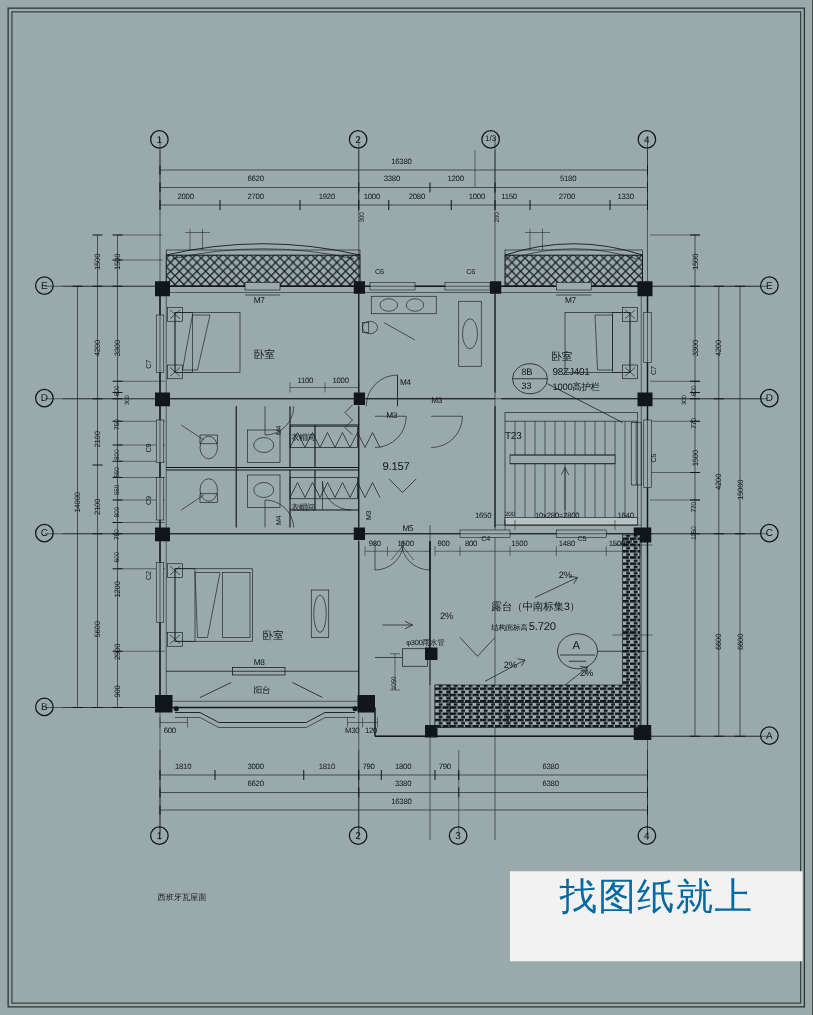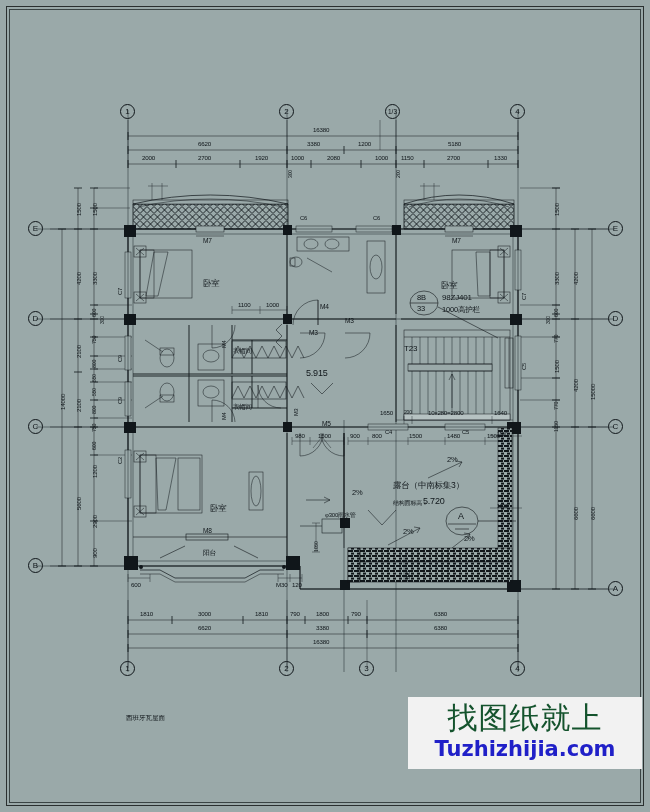--- a/index.html
+++ b/index.html
@@ -54,21 +54,21 @@
   #title-rule2 { position: absolute; left: 0; top: 31px; width: 118px; height: 1px; background: #0b0f12; }
   #title-scale { position: absolute; left: 122px; top: 22px; font-size: 14px; color: #0b0f12; }
   #roofnote { position: absolute; left: 126px; top: 714px; font-size: 6.5px; color: #10161a; }
   #wm {
     position: absolute; left: 408px; top: 697px;
     width: 234px; height: 72px;
     background: #f2f2f2;
     text-align: center;
     padding-top: 3px;
   }
-  #wm-cn { font-size: 30px; color: #14532d; font-family: "DejaVu Sans", sans-serif; letter-spacing: 1px; line-height: 36px; }
+  #wm-cn { font-size: 30px; color: #0369a1; font-family: "DejaVu Sans", sans-serif; letter-spacing: 1px; line-height: 36px; }
   #wm-en { font-size: 21px; color: #2020c8; font-family: "DejaVu Sans", sans-serif; font-weight: bold; line-height: 26px; }
 </style>
 </head>
 <body>
 
 <div id="sheet">
 
   <div id="border-outer"></div>
   <div id="border-inner"></div>
 
@@ -708,21 +708,21 @@
   <div class="lbl door" style="left:373px;top:216px;font-size:5.8px;">C6</div>
   <div class="lbl doorv" style="left:118px;top:295px;font-size:5.8px;">C7</div>
   <div class="lbl doorv" style="left:522px;top:300px;font-size:5.8px;">C7</div>
   <div class="lbl doorv" style="left:118px;top:362px;font-size:5.8px;">C9</div>
   <div class="lbl doorv" style="left:118px;top:404px;font-size:5.8px;">C9</div>
   <div class="lbl doorv" style="left:118px;top:464px;font-size:5.8px;">C2</div>
   <div class="lbl doorv" style="left:522px;top:370px;font-size:5.8px;">C5</div>
   <div class="lbl door" style="left:385px;top:430px;font-size:5.8px;">C4</div>
   <div class="lbl door" style="left:462px;top:430px;font-size:5.8px;">C5</div>
 
-  <div class="lbl" style="left:306px;top:369px;font-size:9px;">5.915</div>
+  <div class="lbl" style="left:306px;top:369px;font-size:9px;">9.157</div>
 
   <div class="lbl" style="left:393px;top:481px;font-size:8.5px;">露台（中南标集3）</div>
   <div class="lbl" style="left:393px;top:500px;font-size:6px;">结构面标高：</div>
   <div class="lbl" style="left:423px;top:497px;font-size:9px;">5.720</div>
 
   <div class="lbl" style="left:404px;top:345px;font-size:8px;">T23</div>
   <div class="lbl dim" style="left:428px;top:410px;">10x280=2800</div>
   <div class="lbl dim" style="left:380px;top:410px;">1650</div>
   <div class="lbl dim" style="left:404px;top:410px;font-size:5px;">200</div>
   <div class="lbl dim" style="left:494px;top:410px;">1640</div>
@@ -758,16 +758,15 @@
   <div class="lbl dim" style="left:497px;top:432px;font-size:5.2px;">1100</div>
   <div class="lbl dim" style="left:497px;top:504px;font-size:5.2px;">1090</div>
   <div class="lbl dimv" style="left:406px;top:582px;font-size:5.2px;">1090</div>
   <div class="lbl dimv" style="left:314px;top:552px;font-size:5.2px;">1050</div>
 
 
   <div id="roofnote">西班牙瓦屋面</div>
 
   <div id="wm">
     <div id="wm-cn">找图纸就上</div>
-    <div id="wm-en">Tuzhizhijia.com</div>
   </div>
 
 </div>
 
 </body></html>

